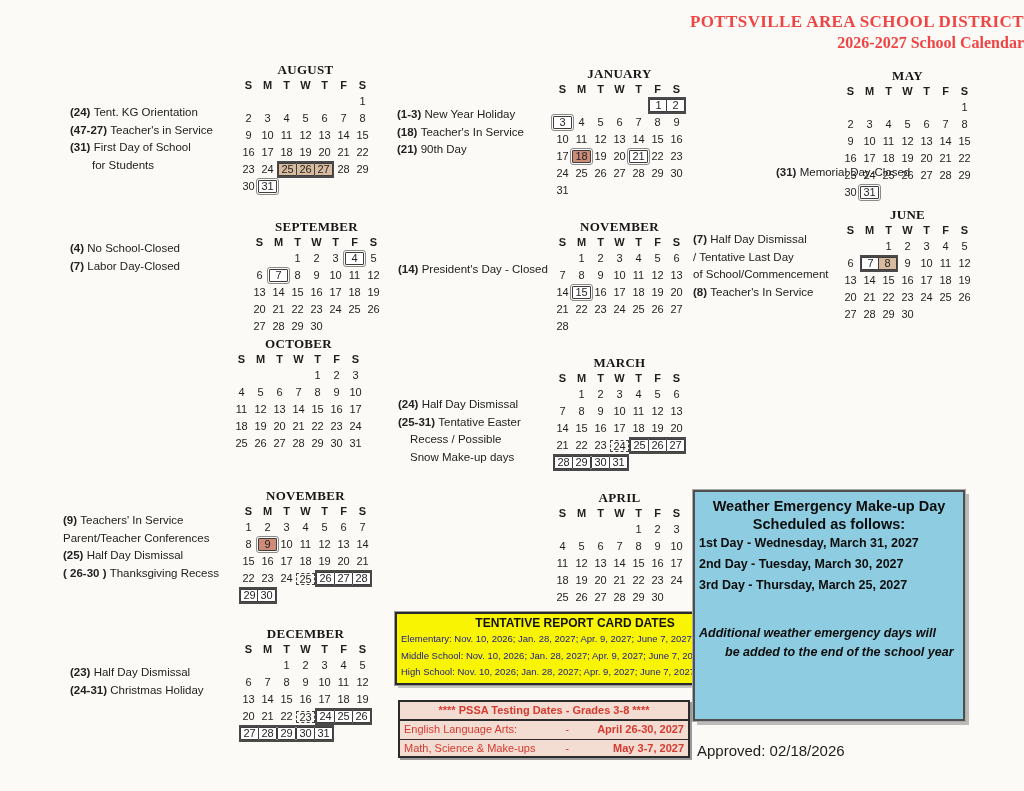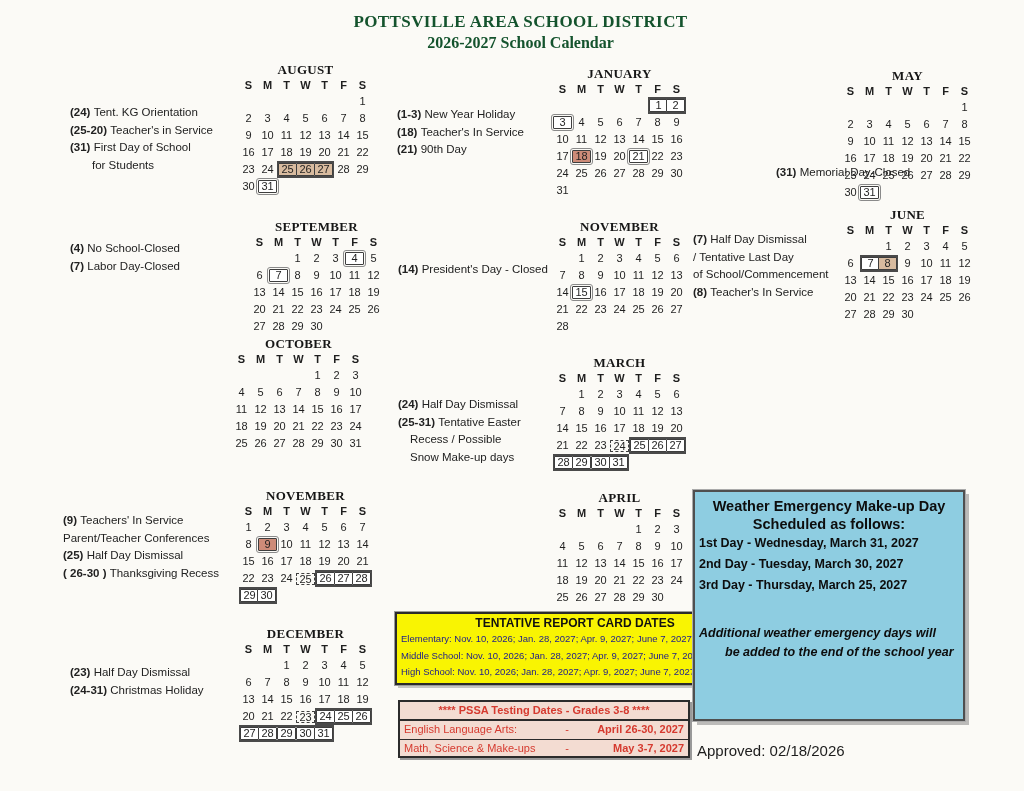--- a/index.html
+++ b/index.html
@@ -5,22 +5,22 @@
   html,body{margin:0;padding:0;}
   body{
     width:1024px;height:791px;position:relative;overflow:hidden;
     background:#fbfaf6;color:#1f1f1f;
     font-family:"Liberation Sans","DejaVu Sans",sans-serif;
     -webkit-font-smoothing:antialiased;
   }
   .abs{position:absolute;}
 
   
-  .page-title{left:17px;right:0;top:12px;text-align:center;
-    font-family:"Liberation Serif","DejaVu Serif",serif;font-weight:bold;color:#14532d;}
+  .page-title{left:17px;right:0;top:12px;text-align:right;
+    font-family:"Liberation Serif","DejaVu Serif",serif;font-weight:bold;color:#ef4444;}
   .page-title .l1{font-size:17px;letter-spacing:.4px;}
   .page-title .l2{font-size:16px;margin-top:2px;}
 
   
   .month{width:133px;}
   .m-title{font-family:"Liberation Serif","DejaVu Serif",serif;font-weight:bold;
     font-size:13px;text-align:center;height:16px;letter-spacing:.3px;color:#161616;}
   .m-row{display:flex;height:17px;}
   .m-hrow{display:flex;height:15px;}
   .hcell{width:19px;text-align:center;font-weight:bold;font-size:11px;line-height:15px;}
@@ -1416,21 +1416,21 @@
         <span class="dn">30</span>
       </div>
       <div class="cell"></div>
       <div class="cell"></div>
       <div class="cell"></div>
     </div>
   </div>
 
 <div class="abs notes" id="n-august">
     <div class="nl"><span class="b">(24) </span><span class="t">Tent. KG Orientation</span></div>
-    <div class="nl"><span class="b">(25-20) </span><span class="t">Teacher's in Service</span></div>
+    <div class="nl"><span class="b">(47-27) </span><span class="t">Teacher's in Service</span></div>
     <div class="nl"><span class="b">(31) </span><span class="t">First Day of School</span></div>
     <div class="nl indent"><span class="t">for Students</span></div>
   </div>
 <div class="abs notes" id="n-september">
     <div class="nl"><span class="b">(4) </span><span class="t">No School-Closed</span></div>
     <div class="nl"><span class="b">(7) </span><span class="t">Labor Day-Closed</span></div>
   </div>
 <div class="abs notes" id="n-november">
     <div class="nl"><span class="b">(9) </span><span class="t">Teachers' In Service</span></div>
     <div class="nl"><span class="t">Parent/Teacher Conferences</span></div>

